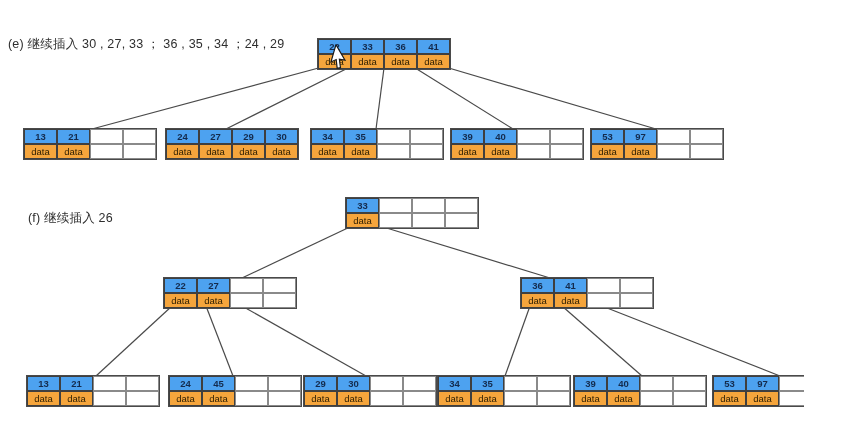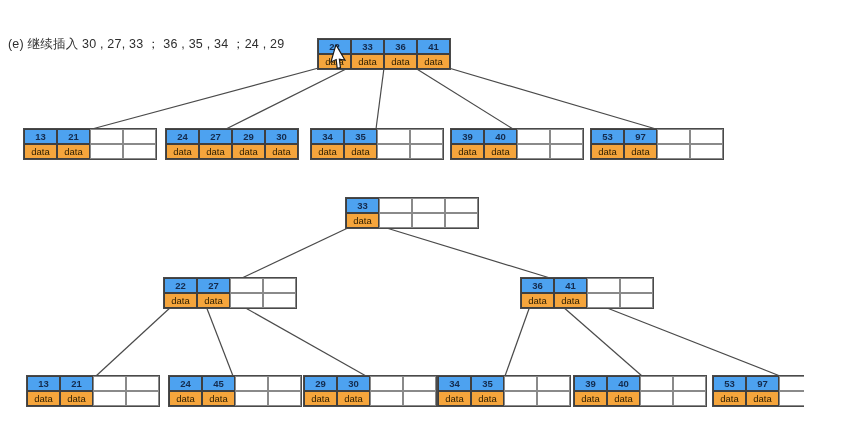--- a/index.html
+++ b/index.html
@@ -138,20 +138,21 @@
       <span class="cell data">data</span>
       <span class="cell data-empty cell"></span>
       <span class="cell data-empty cell"></span>
     </div>
   </div>
 
   <svg class="cursor" style="left:331px;top:46px;" width="16" height="24" viewBox="0 0 13 20">
     <polygon points="1,0 1,15 4.6,11.9 7.4,18.6 9.9,17.4 7.1,10.9 11.8,10.4" fill="#ffffff" stroke="#1a1a1a" stroke-width="1"></polygon>
   </svg>
 
+  <div class="section-label" style="left:28px;top:210px;">(f) 继续插入 26</div>
 
   <div class="node" style="left:345px;top:197px;">
     <div class="row">
       <span class="cell key">33</span>
       <span class="cell key-empty cell"></span>
       <span class="cell key-empty cell"></span>
       <span class="cell key-empty cell"></span>
     </div>
     <div class="row">
       <span class="cell data">data</span>

